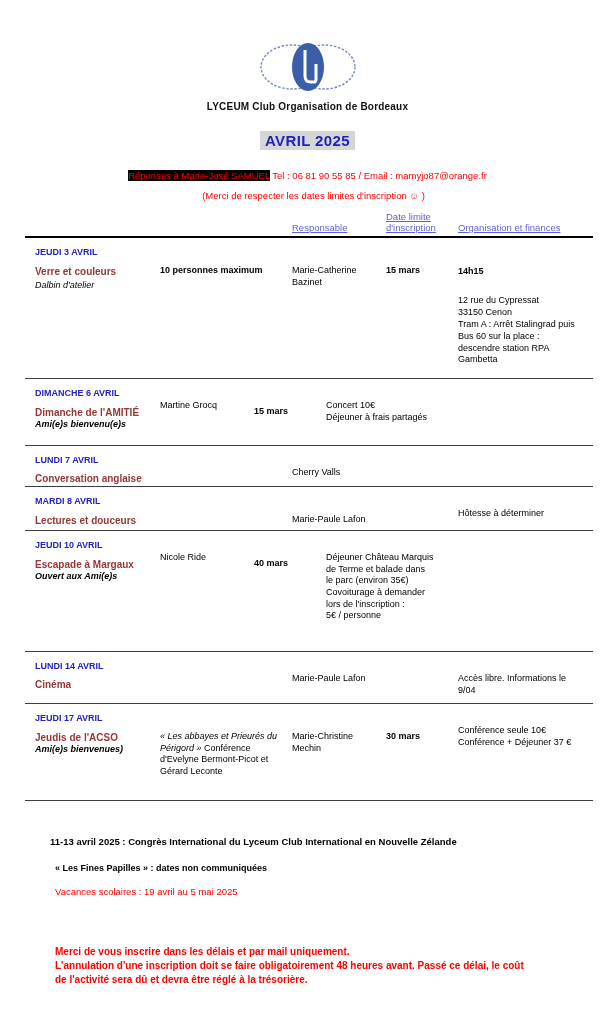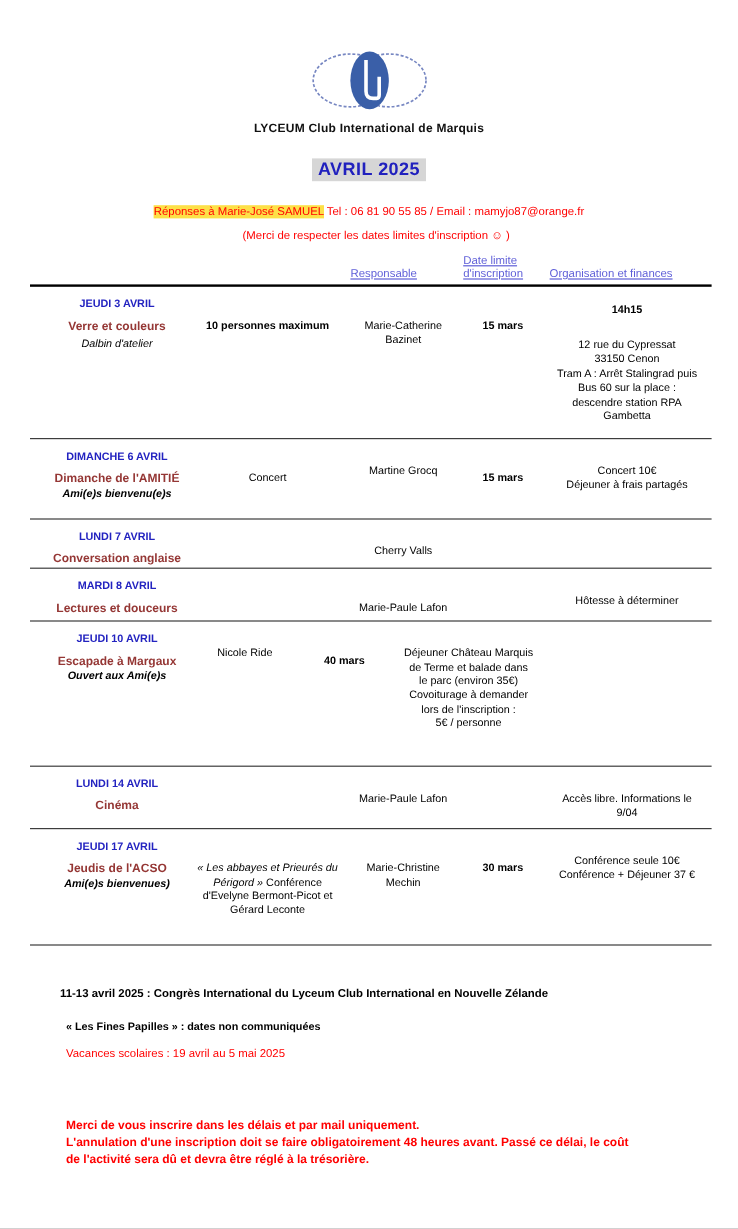--- a/index.html
+++ b/index.html
@@ -11,50 +11,50 @@
   }
   
   .logo-wrap { text-align:center; padding-top:40px; }
   .club-name { text-align:center; font-weight:bold; font-size:10px; color:#111; margin-top:3px; letter-spacing:0.2px; }
   .month-title-line { text-align:center; margin-top:19px; }
   .month-title {
     display:inline-block; background:#d6d6d6; color:#2121be;
     font-weight:bold; font-size:15px; padding:1px 5px; letter-spacing:0.4px;
   }
   .contact-line { text-align:center; margin-top:20px; font-size:9.5px; color:#ff0000; }
-  .contact-hl { background:#fde047; }
+  .contact-hl { background:#000000; }
   .reminder { text-align:center; margin-top:9px; font-size:9.5px; color:#ff0000;margin-left:12px; }
 
   
   .etable { margin:10px 0 0 25px; width:568px; }
   .thead { display:flex; border-bottom:2px solid #000; align-items:flex-end; }
   .th { color:#5f5fd8; text-decoration:underline; font-size:9.5px; padding-bottom:3px; }
   .c1 { width:135px; padding-left:10px; flex:none; }
   .c2 { width:132px; flex:none; }
   .c3 { width:94px;  flex:none; }
   .c4 { width:72px;  flex:none; }
   .c5 { width:135px; flex:none; }
-  .trow { display:flex; border-bottom:1.5px solid #3d3d3d;text-align:center; }
+  .trow { display:flex; border-bottom:1.5px solid #3d3d3d; }
   .r0 { min-height:98px; }
   .r1 { min-height:67px; }
   .r2 { min-height:41px; }
   .r3 { min-height:44px; }
   .r4 { min-height:121px; }
   .r5 { min-height:52px; }
   .r6 { min-height:97px; }
   .date  { color:#2323c0; font-weight:bold; font-size:9px; padding-top:9px; }
   .title { color:#953735; font-weight:bold; font-size:10px; margin-top:9px; }
   .title.tight { margin-top:8px; }
   .subtitle { font-size:9px; font-style:italic; margin-top:3px; }
   .subtitle.bi { font-weight:bold; margin-top:1px; }
   .cell { font-size:9px; padding-top:27px; white-space:pre-line; line-height:1.3; padding-right:6px; }
   .cell.bold { font-weight:bold; }
   .cell.deadline { font-weight:bold; }
   .cell.top2 { padding-top:21px; }
-  .cell.time-cell { padding-top:2px; }
+  .cell.time-cell { padding-top:16px; }
   .time-label { font-weight:bold; font-size:9px; }
   .addr { margin-top:6px; font-size:9px; white-space:pre-line; line-height:1.32; }
   .para2 { margin-top:9px; }
   .ital { font-style:italic; }
 
   
   .note-congress { margin:35px 0 0 50px; font-weight:bold; font-size:9.5px; }
   .note-papilles { margin:16px 0 0 55px; font-weight:bold; font-size:9px; }
   .note-vacances { margin:13px 0 0 55px; color:#ff0000; font-size:9.5px; }
   .notice { margin:48px 0 0 55px; color:#ff0000; font-weight:bold; font-size:10px; width:470px; line-height:1.4; }
@@ -65,21 +65,21 @@
 <div class="page">
 
   <div class="logo-wrap">
     <svg width="104" height="54" viewBox="0 0 104 54">
       <ellipse cx="36" cy="27" rx="31" ry="22" fill="none" stroke="#7787c2" stroke-width="1.4" stroke-dasharray="2.5,1.6"></ellipse>
       <ellipse cx="68" cy="27" rx="31" ry="22" fill="none" stroke="#7787c2" stroke-width="1.4" stroke-dasharray="2.5,1.6"></ellipse>
       <ellipse cx="52" cy="27" rx="16" ry="24" fill="#3a5fa8"></ellipse>
       <path d="M 49,10 L 49,36 Q 49,42 55,42 L 58,42 Q 60,42 60,39 L 60,24" fill="none" stroke="#ffffff" stroke-width="3"></path>
     </svg>
   </div>
-  <div class="club-name">LYCEUM Club International de Marquis</div>
+  <div class="club-name">LYCEUM Club Organisation de Bordeaux</div>
 
   <div class="month-title-line">
     <span class="month-title">AVRIL 2025</span>
   </div>
 
   <div class="contact-line"><span class="contact-hl">Réponses à Marie-José  SAMUEL</span><span> Tel : 06 81 90 55 85 / Email : mamyjo87@orange.fr</span></div>
 
   <div class="reminder">(Merci de respecter les dates limites d'inscription ☺ )</div>
 
   <div class="etable">
@@ -111,21 +111,20 @@
 Gambetta</div>
       </div>
     </div>
 
     <div class="trow r1">
       <div class="c1">
         <div class="date">DIMANCHE 6 AVRIL</div>
         <div class="title">Dimanche de l'AMITIÉ</div>
         <div class="subtitle bi">Ami(e)s bienvenu(e)s</div>
       </div>
-      <div class="c2 cell">Concert</div>
       <div class="c3 cell top2">Martine Grocq</div>
       <div class="c4 cell deadline">15 mars</div>
       <div class="c5 cell top2">Concert 10€
 Déjeuner à frais partagés</div>
     </div>
 
     <div class="trow r2">
       <div class="c1">
         <div class="date">LUNDI 7 AVRIL</div>
         <div class="title tight">Conversation anglaise</div>

